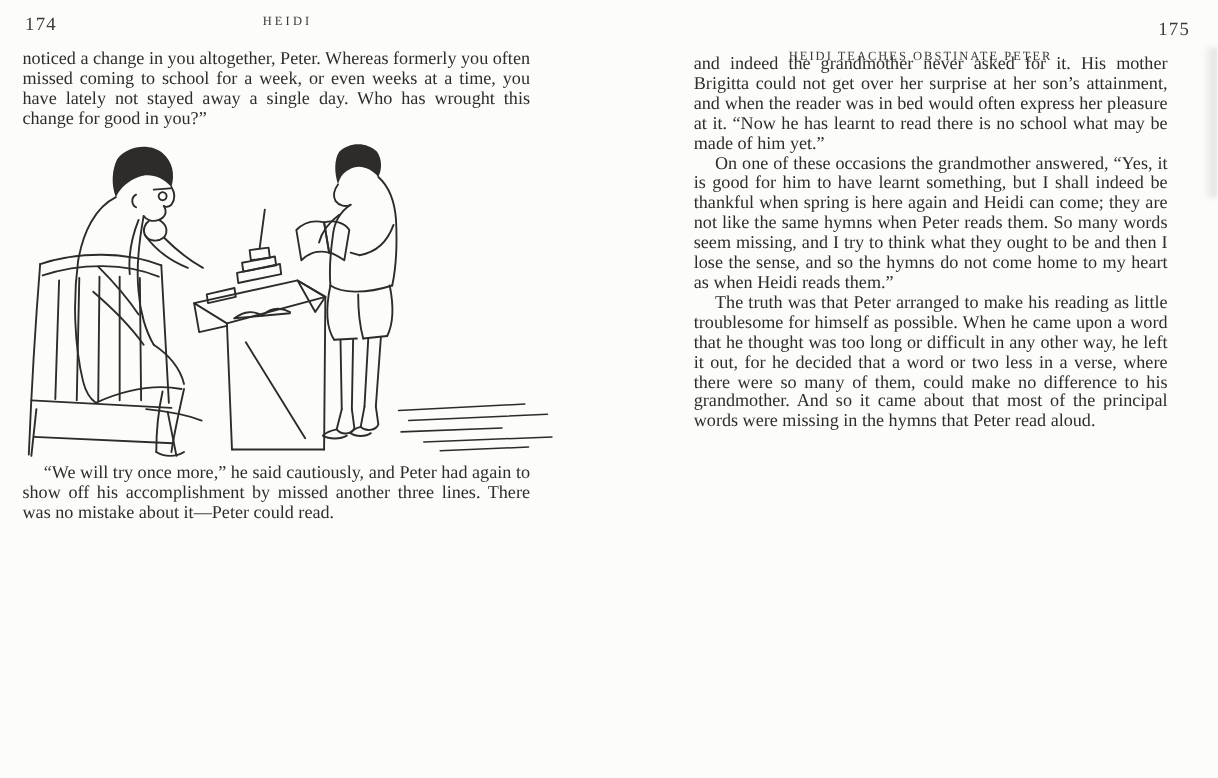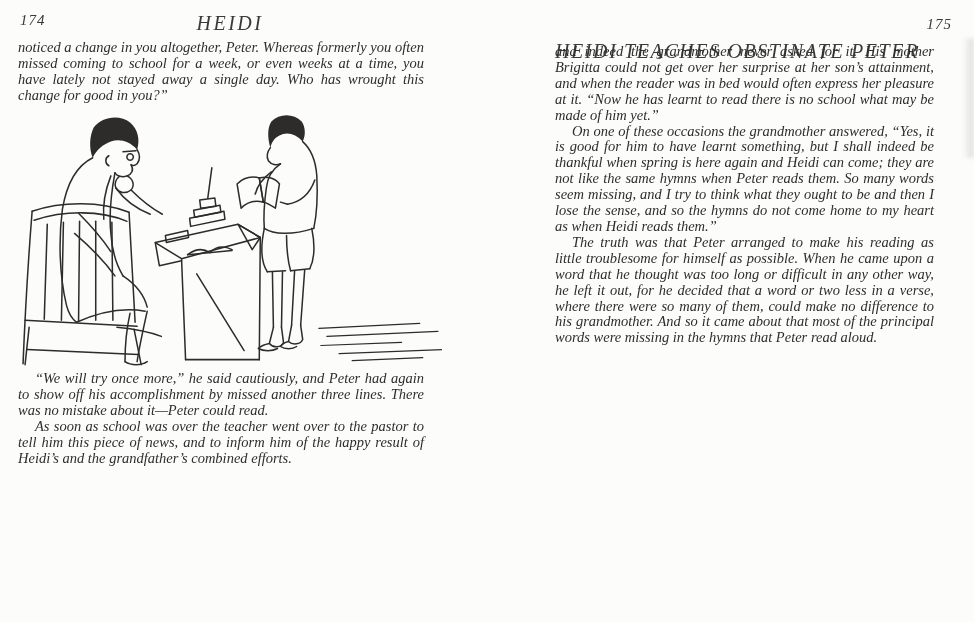--- a/index.html
+++ b/index.html
@@ -4,40 +4,40 @@
 <style>
   html, body { margin: 0; padding: 0; }
   body {
     width: 974px; height: 622px;
     background: #fcfcfb;
     overflow: hidden;
     font-family: "Liberation Serif", serif;
     color: #2e2d2b;
     position: relative;
   }
-  .spread { position: absolute; inset: 0; font-style: italic; }
+  .spread { position: absolute; inset: 0; }
 
   
   .page { position: absolute; top: 0; height: 622px; }
   .page-left  { left: 18px;  width: 424px; }
   .page-right { left: 555px; width: 397px; }
 
   
   .running-head-row { position: absolute; left: 0; right: 0; }
   .page-left  .running-head-row { top: 12px; }
   .page-right .running-head-row { top: 16px; }
   .page-number {
     position: absolute; top: 0;
     font-size: 15px; letter-spacing: 1px; color: #3b3a37;
   }
   .page-left  .page-number { left: 2px; }
   .page-right .page-number { right: 0; margin-left: 16px; }
   .running-head {
     text-align: center;
-    font-size: 20px; letter-spacing: 2.5px; color: #3b3a37;
+    font-size: 10px; letter-spacing: 2.5px; color: #3b3a37;
     white-space: nowrap;
   }
   .page-right .running-head { letter-spacing: 1.6px; padding-right: 34px; margin-top: 24px; }
 
   
   .bodytext {
     position: absolute; left: 0; right: 18px;
     font-size: 14.5px; line-height: 15.9px;
     text-align: justify;
   }
@@ -171,21 +171,20 @@
             <path d="M300,231 L380,228"></path>
             <path d="M318,239 L420,235"></path>
             <path d="M331,246 L401,243"></path>
           </g>
         </g>
       </svg>
     </div>
 
     <div class="bodytext after-illo">
       <p class="indent">“We will try once more,” he said cautiously, and Peter had again to show off his accomplishment by missed another three lines.  There was no mistake about it—Peter could read.</p>
-      <p class="indent">As soon as school was over the teacher went over to the pastor to tell him this piece of news, and to inform him of the happy result of Heidi’s and the grandfather’s combined efforts.</p>
     </div>
   </div>
 
   <div class="page page-right">
 
     <div class="running-head-row">
       <div class="running-head">HEIDI TEACHES OBSTINATE PETER</div>
       <span class="page-number">175</span>
     </div>
 

